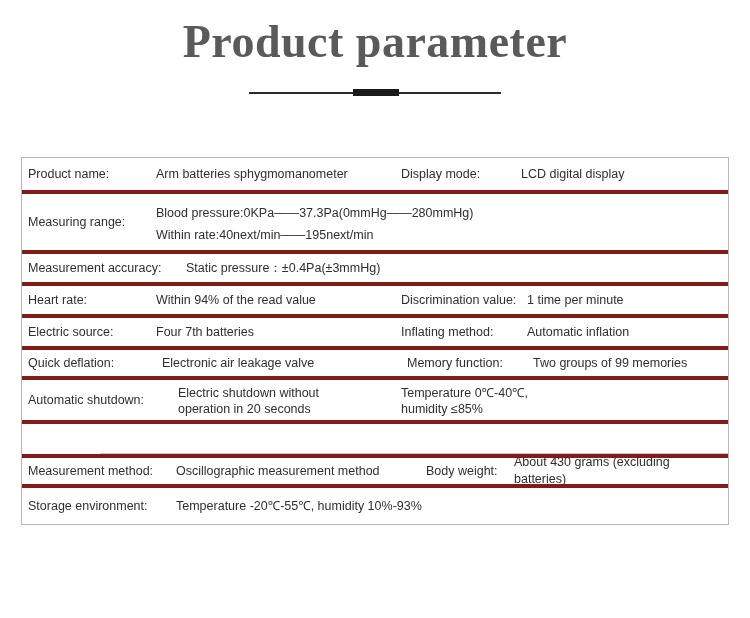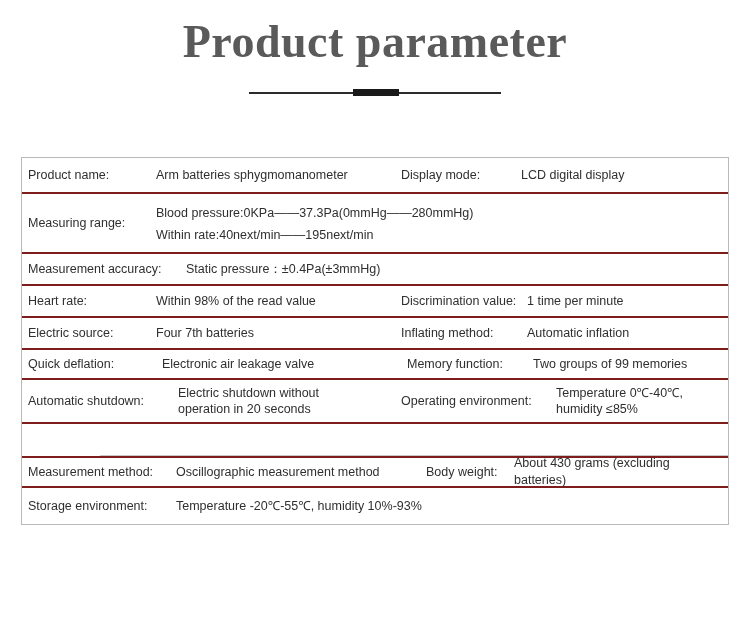--- a/index.html
+++ b/index.html
@@ -56,21 +56,21 @@
     position: absolute;
     top: 157px;
     left: 21px;
     width: 708px;
     border: 1px solid #b9b9b9;
     box-sizing: border-box;
     background: #fff;
   }
   .row {
     display: flex;
-    border-bottom: 2px solid #7f1d1d;
+    border-bottom: 4px solid #7f1d1d;
     box-sizing: border-box;
     position: relative;
   }
   .row:last-child {
     border-bottom: none;
   }
   .cell {
     box-sizing: border-box;
     display: flex;
     align-items: center;
@@ -189,21 +189,21 @@
       </div>
     </div>
 
     <div class="row r3">
       <div class="cell c-lbl lbl">Measurement accuracy:</div>
       <div class="cell c-val val">Static pressure：±0.4Pa(±3mmHg)</div>
     </div>
 
     <div class="row r4">
       <div class="cell c-lbl1 lbl">Heart rate:</div>
-      <div class="cell c-val1 val">Within 98% of the read value</div>
+      <div class="cell c-val1 val">Within 94% of the read value</div>
       <div class="cell c-lbl2 lbl">Discrimination value:</div>
       <div class="cell c-val2 val">1 time per minute</div>
     </div>
 
     <div class="row r5">
       <div class="cell c-lbl1 lbl">Electric source:</div>
       <div class="cell c-val1 val">Four 7th batteries</div>
       <div class="cell c-lbl2 lbl">Inflating method:</div>
       <div class="cell c-val2 val">Automatic inflation</div>
     </div>
@@ -214,21 +214,20 @@
       <div class="cell c-lbl2 lbl">Memory function:</div>
       <div class="cell c-val2 val">Two groups of 99 memories</div>
     </div>
 
     <div class="row r7">
       <div class="cell c-lbl1 lbl">Automatic shutdown:</div>
       <div class="cell c-val1 val">
         <div>Electric shutdown without</div>
         <div>operation in 20 seconds</div>
       </div>
-      <div class="cell c-lbl2 lbl">Operating environment:</div>
       <div class="cell c-val2 val">
         <div>Temperature 0℃-40℃,</div>
         <div>humidity ≤85%</div>
       </div>
     </div>
 
     <div class="row r8">
       <div class="cell c-full"></div>
       <div class="seg" style="left:78px; right:0; bottom:0;"></div>
     </div>

